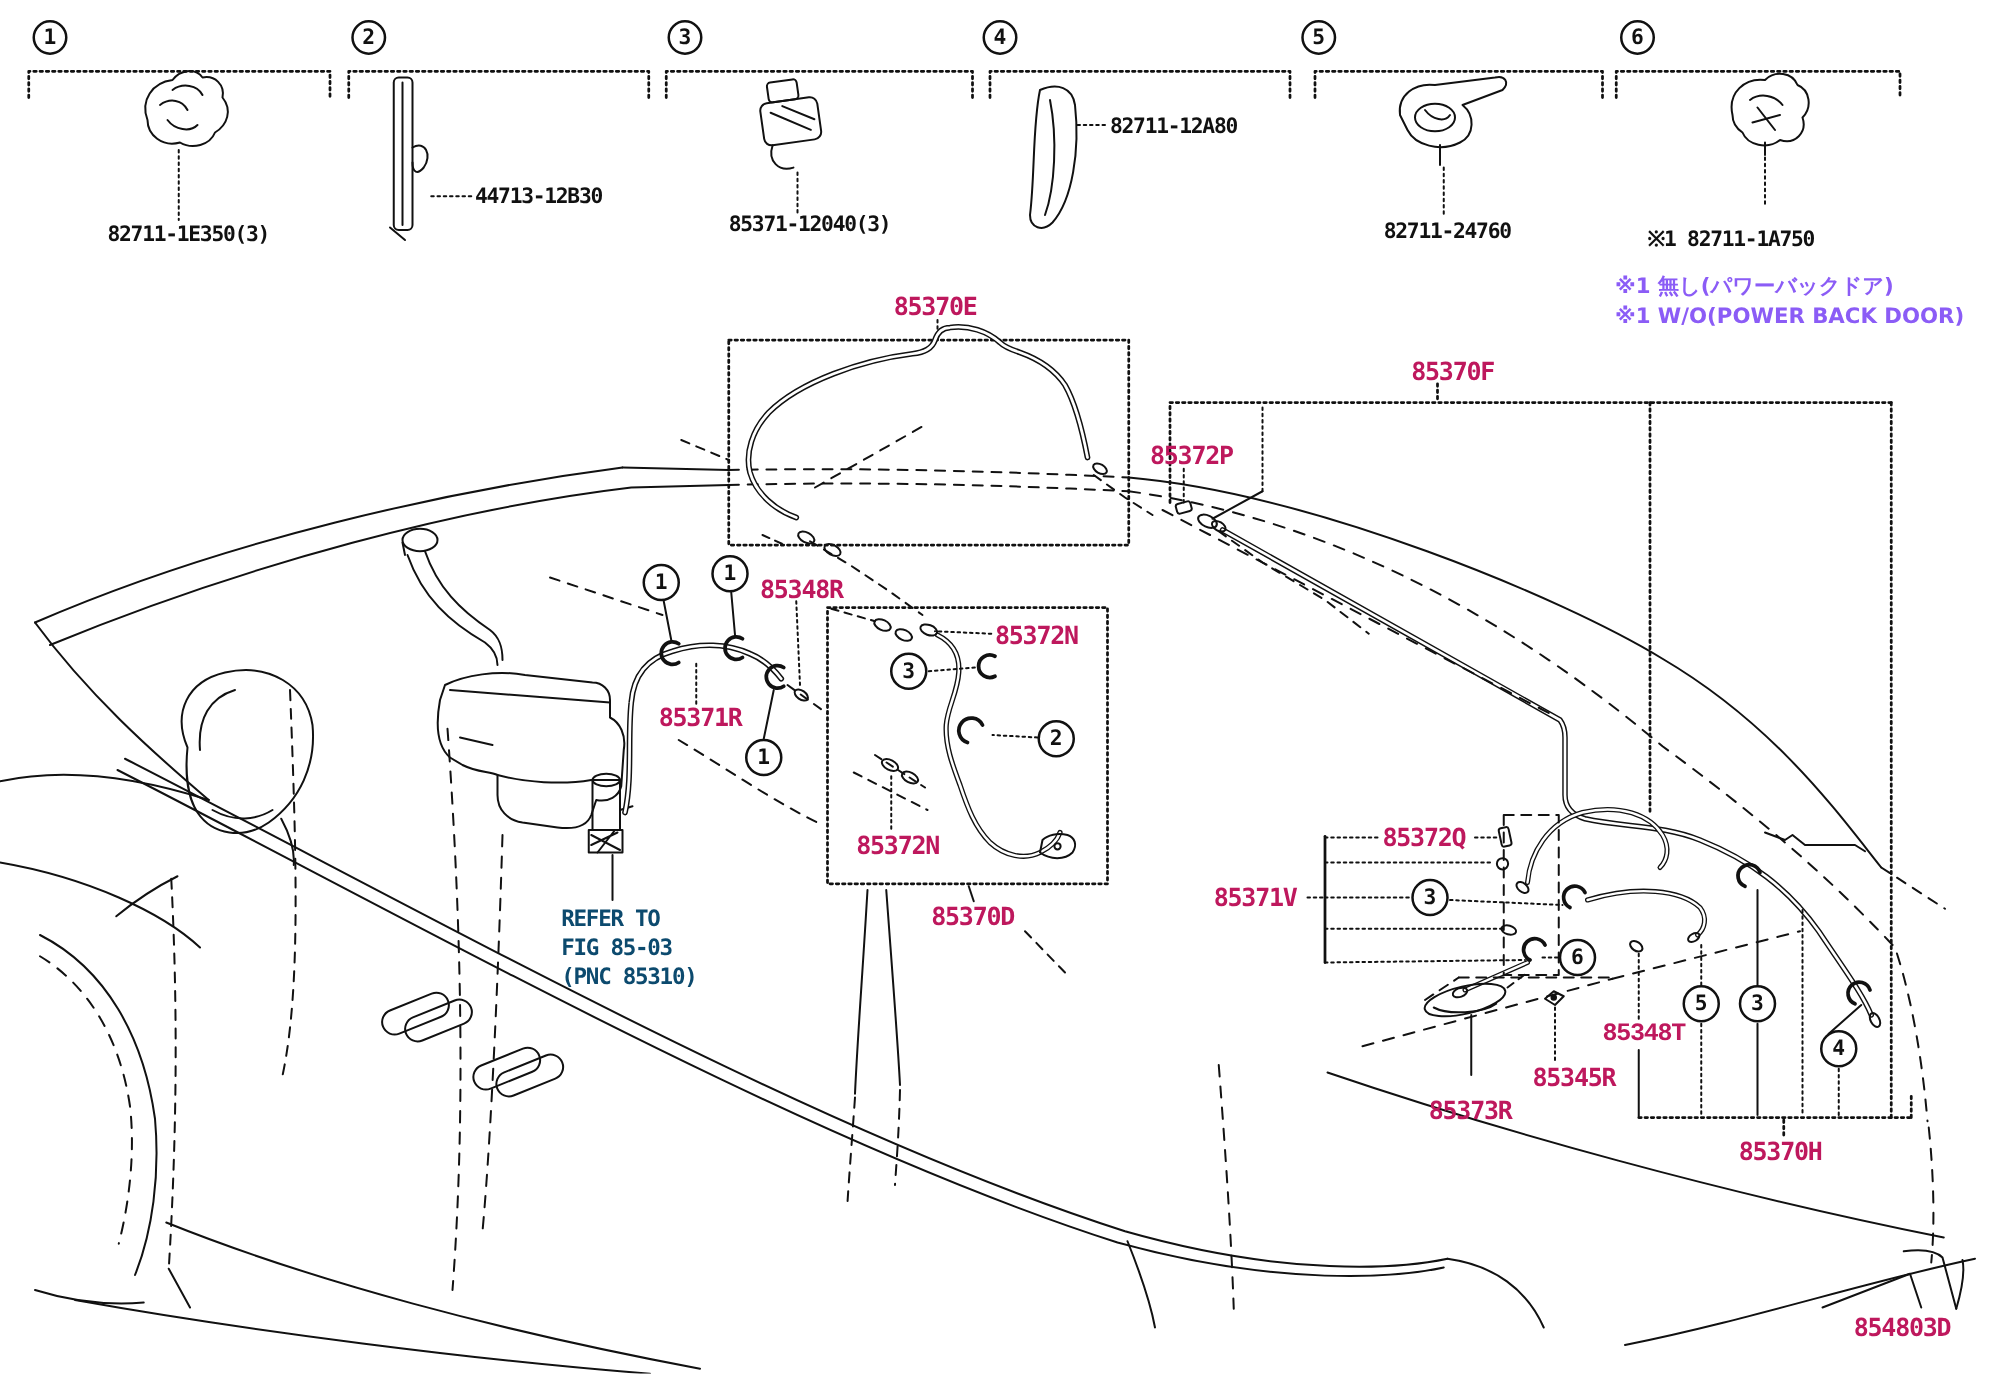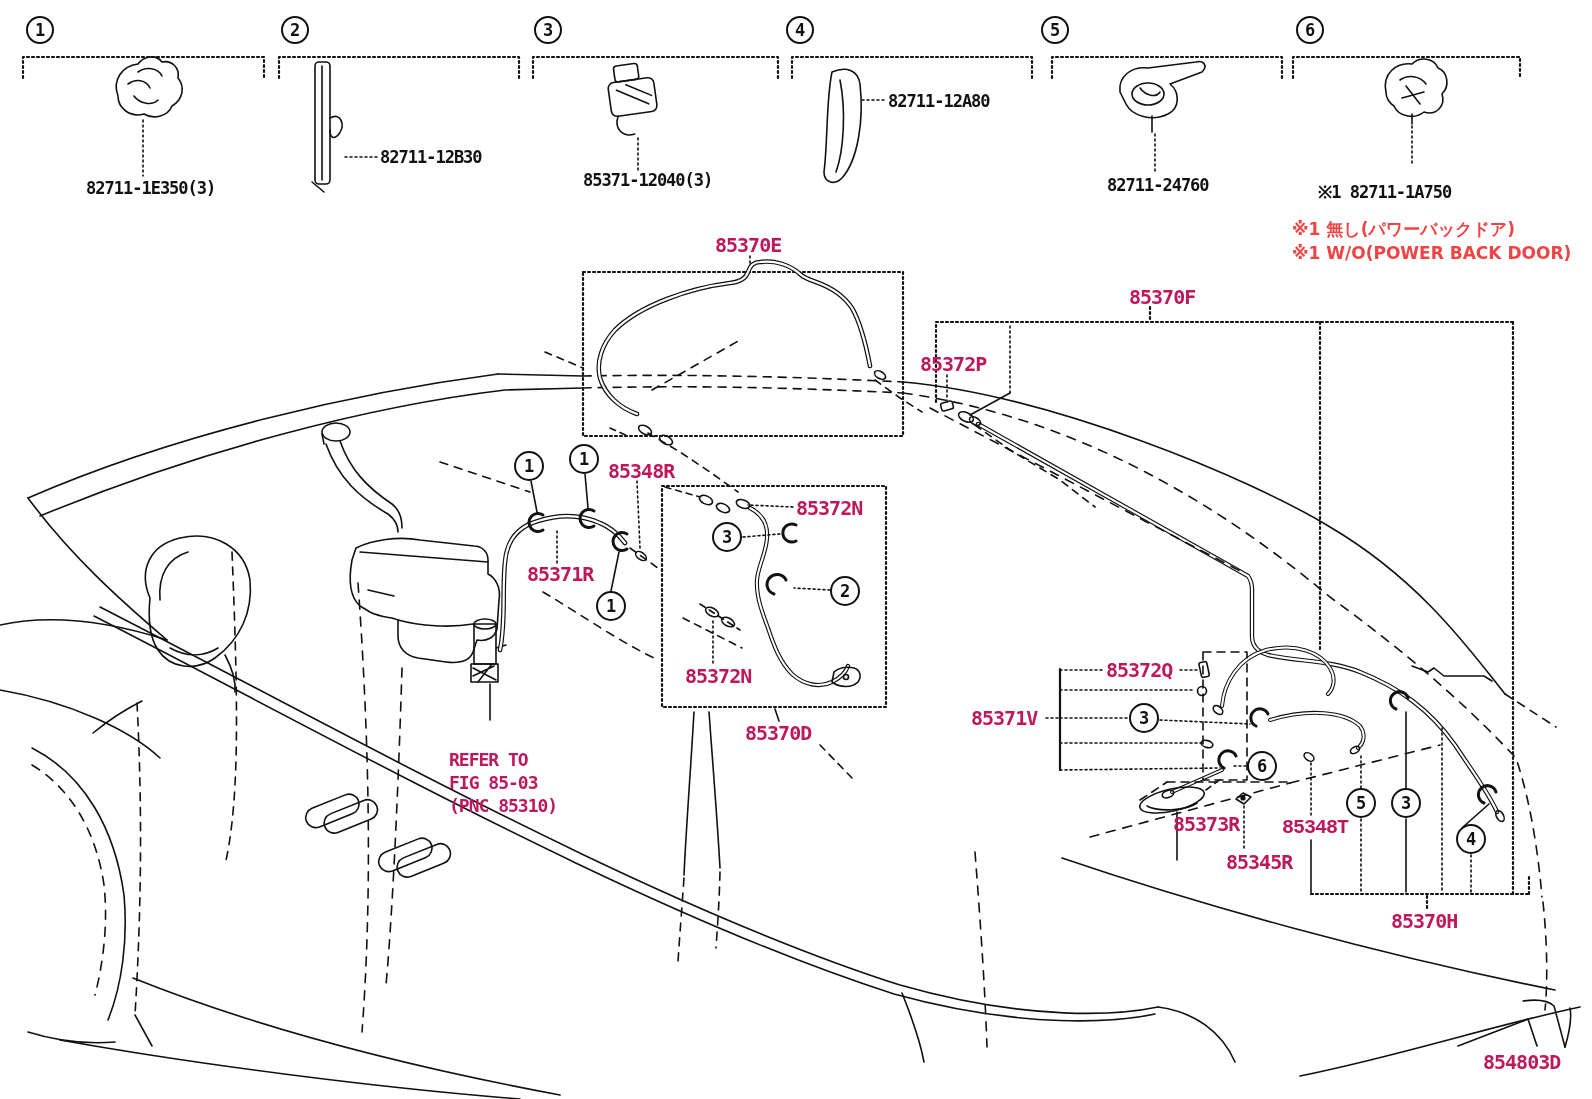--- a/index.html
+++ b/index.html
@@ -3,27 +3,27 @@
 <meta charset="utf-8">
 <style>
   html,body{margin:0;padding:0;background:#fff;}
   .canvas{position:relative;width:1592px;height:1099px;background:#fff;overflow:hidden;
           font-family:"DejaVu Sans",sans-serif;color:#111;}
   .art{position:absolute;left:0;top:0;}
   .pn{position:absolute;font:bold 20px "DejaVu Sans Mono",monospace;letter-spacing:-1px;
       color:#be185d;white-space:nowrap;line-height:1;}
   .pn-sm{position:absolute;font:bold 17px "DejaVu Sans Mono",monospace;letter-spacing:-1px;
       color:#111;white-space:nowrap;line-height:1;}
-  .note{position:absolute;font:bold 17px "DejaVu Sans",sans-serif;color:#ef4444;white-space:nowrap;line-height:1;}
+  .note{position:absolute;font:bold 17px "DejaVu Sans",sans-serif;color:#8b5cf6;white-space:nowrap;line-height:1;}
   .callout{position:absolute;width:30px;height:30px;border:2.5px solid #111;border-radius:50%;
       box-sizing:border-box;display:flex;align-items:center;justify-content:center;
       font:bold 17px "DejaVu Sans Mono",monospace;background:#fff;}
   .callout.sm{width:28px;height:28px;}
   .refer{position:absolute;font:bold 18px "DejaVu Sans Mono",monospace;letter-spacing:-1px;
-      color:#be185d;line-height:23px;white-space:nowrap;margin-top:24px;}
+      color:#0c4a6e;line-height:23px;white-space:nowrap;}
 </style>
 </head>
 <body>
 
 <div class="canvas">
 
 <svg class="art" width="1592" height="1099" viewBox="0 0 1592 1099" fill="none" stroke="#111" stroke-width="1.6" stroke-linecap="round" stroke-linejoin="round">
 
   <g stroke-width="2.2" stroke-dasharray="2 3">
     <path d="M23,78 L23,57 L264,57 L264,78"></path>
@@ -302,40 +302,40 @@
 </svg>
 
   <div class="callout sm" style="left:26px;top:16px;">1</div>
   <div class="callout sm" style="left:281px;top:16px;">2</div>
   <div class="callout sm" style="left:534px;top:16px;">3</div>
   <div class="callout sm" style="left:786px;top:16px;">4</div>
   <div class="callout sm" style="left:1041px;top:16px;">5</div>
   <div class="callout sm" style="left:1296px;top:16px;">6</div>
 
   <div class="pn-sm" style="left:86px;top:180px;">82711-1E350(3)</div>
-  <div class="pn-sm" style="left:380px;top:149px;">82711-12B30</div>
+  <div class="pn-sm" style="left:380px;top:149px;">44713-12B30</div>
   <div class="pn-sm" style="left:583px;top:172px;">85371-12040(3)</div>
   <div class="pn-sm" style="left:888px;top:93px;">82711-12A80</div>
   <div class="pn-sm" style="left:1107px;top:177px;">82711-24760</div>
   <div class="pn-sm" style="left:1318px;top:184px;">※1 82711-1A750</div>
 
   <div class="note" style="left:1292px;top:221px;">※1 無し(パワーバックドア)</div>
   <div class="note" style="left:1292px;top:245px;">※1 W/O(POWER BACK DOOR)</div>
 
   <div class="pn" style="left:715px;top:235px;">85370E</div>
   <div class="pn" style="left:1129px;top:287px;">85370F</div>
   <div class="pn" style="left:920px;top:354px;">85372P</div>
   <div class="pn" style="left:608px;top:461px;">85348R</div>
   <div class="pn" style="left:527px;top:564px;">85371R</div>
   <div class="pn" style="left:796px;top:498px;">85372N</div>
   <div class="pn" style="left:685px;top:666px;">85372N</div>
   <div class="pn" style="left:745px;top:723px;">85370D</div>
   <div class="pn" style="left:1106px;top:660px;">85372Q</div>
   <div class="pn" style="left:971px;top:708px;">85371V</div>
-  <div class="pn" style="left:1143px;top:814px;margin-left:30px;">85373R</div>
+  <div class="pn" style="left:1143px;top:878px;">85373R</div>
   <div class="pn" style="left:1226px;top:852px;">85345R</div>
   <div class="pn" style="left:1282px;top:818px;font-family:Liberation Mono, monospace;">85348T</div>
   <div class="pn" style="left:1391px;top:911px;">85370H</div>
 
   <div class="refer" style="left:449px;top:724px;">
     <div>REFER TO</div>
     <div>FIG 85-03</div>
     <div>(PNC 85310)</div>
   </div>
 

